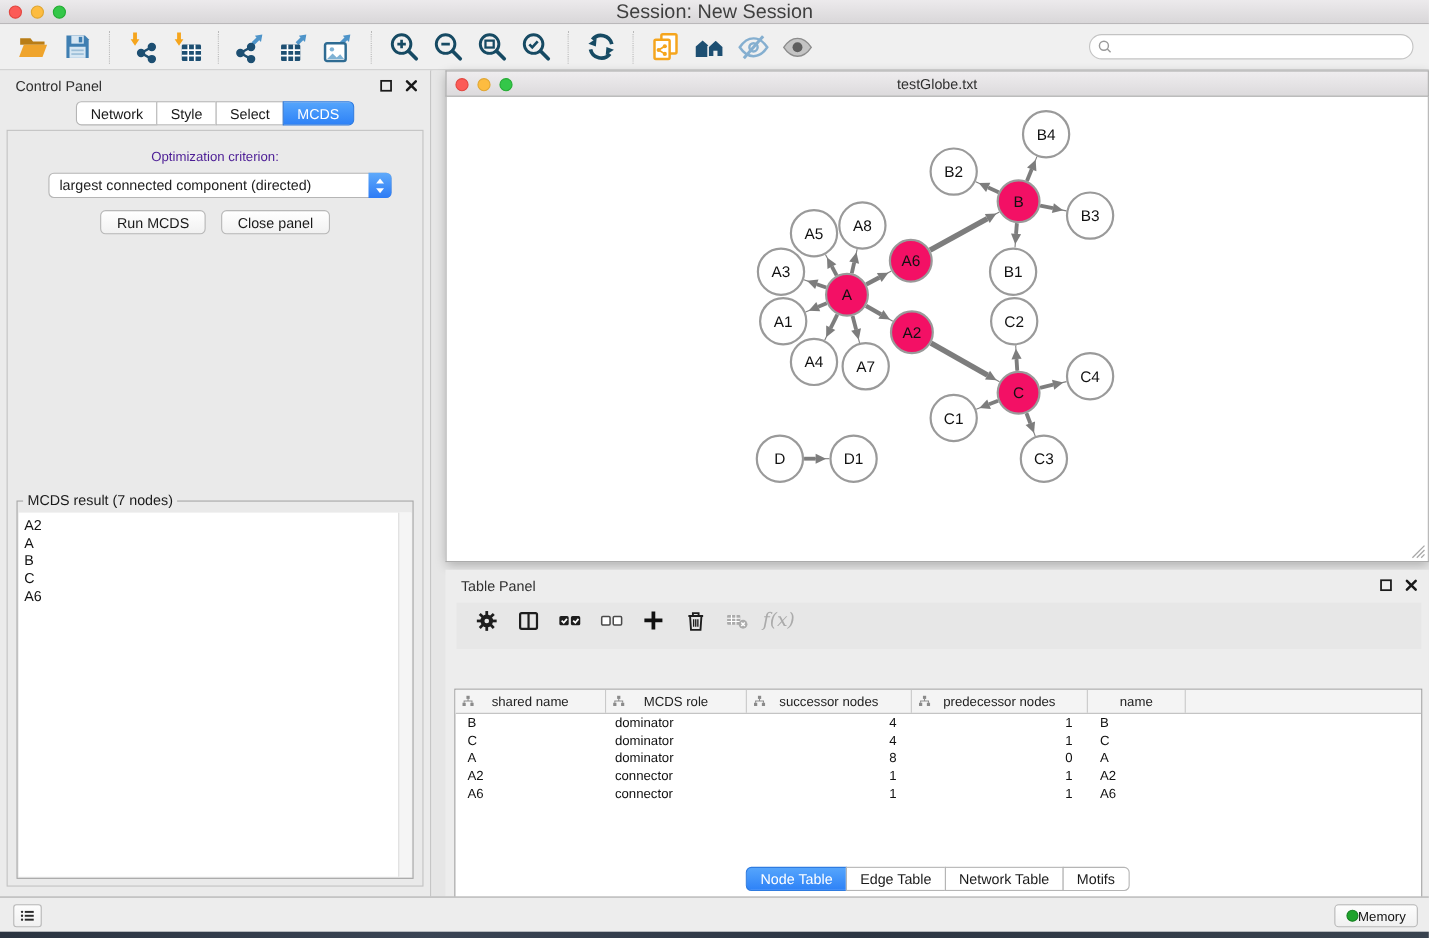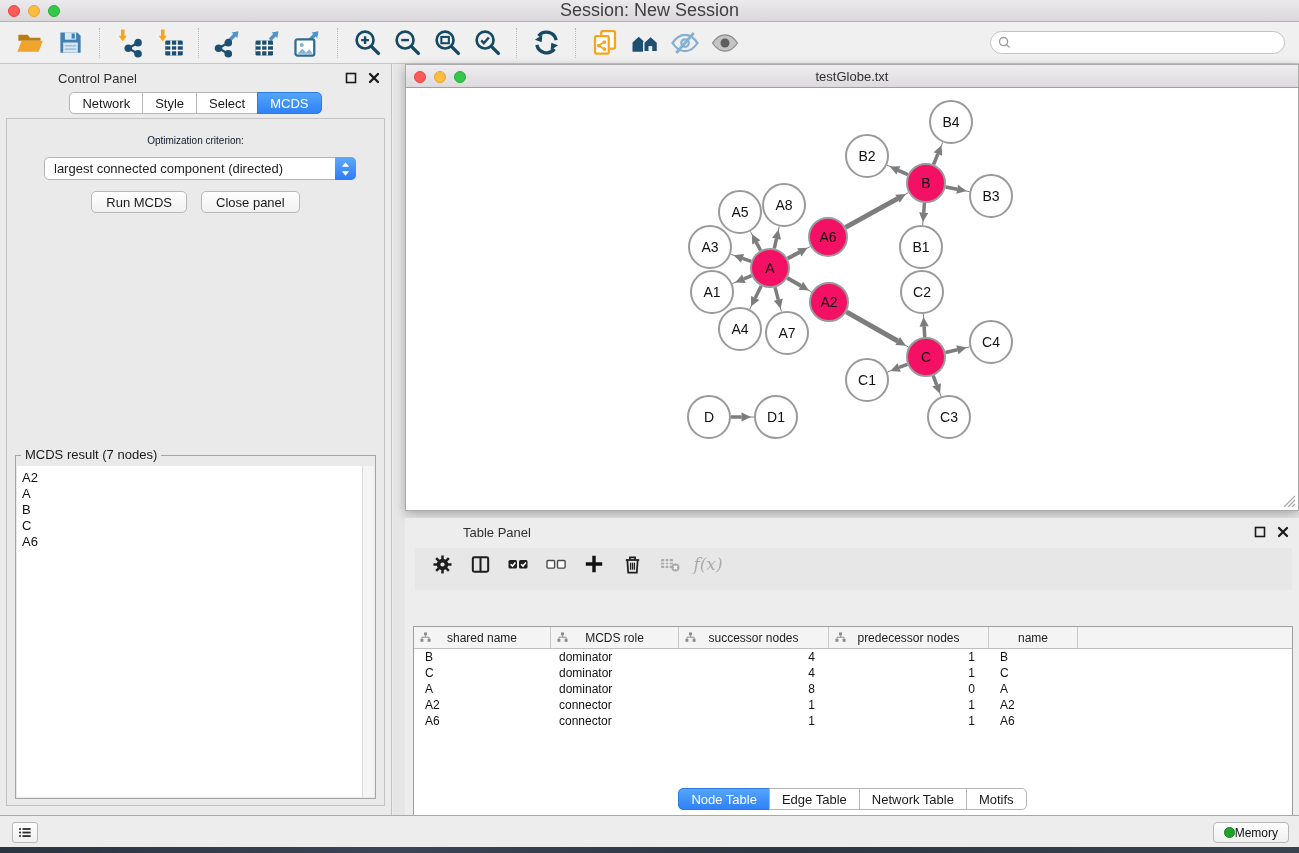--- a/index.html
+++ b/index.html
@@ -29,35 +29,35 @@
   .searchbox input { width:100%; height:100%; border:1px solid #C3C3C3; border-radius:12px;
                      background:#FFF; padding-left:26px; font-size:13px; outline:none; }
   .searchbox svg { position:absolute; left:8px; top:5px; }
 
   
   .control-panel { position:absolute; left:0; top:64px; width:392px; height:751px;
                    background:#EBEBEB; border-right:1px solid #C2C2C2; }
   .desktop { position:absolute; left:393px; top:64px; width:1007px; height:751px; background:#E6E6E6; }
 
   
-  .cp-header { position:relative; height:28px; display:flex; align-items:center;margin-left:44px; }
+  .cp-header { position:relative; height:28px; display:flex; align-items:center; }
   .panel-title { font-size:13px; color:#2F2F2F; padding-left:14px; }
   .panel-btns { position:absolute; right:10px; top:7px; display:flex; gap:9px; }
   .mini-btn { width:14px; height:14px; display:flex; align-items:center; justify-content:center; background:none; border:none; }
 
   .seg-tabs { display:flex; justify-content:center; }
   .seg { height:22px; padding:0 12px; background:#FFF; border:1px solid #B5B5B5; margin-left:-1px;
          font-size:13px; display:flex; align-items:center; color:#1A1A1A; }
   .seg:first-child { border-radius:5px 0 0 5px; margin-left:0; }
   .seg:last-child { border-radius:0 5px 5px 0; }
   .seg.active { background:linear-gradient(#55A5FC,#2E82F7); border-color:#2E7BE0; color:#FFF; }
 
   .cp-content { position:absolute; left:6px; right:6px; top:54px; bottom:9px;
                 border:1px solid #C2C2C2; background:#EAEAEA; }
-  .opt-label { text-align:center; margin-top:16px; font-size:10px; color:#0f172a; }
+  .opt-label { text-align:center; margin-top:16px; font-size:12px; color:#4c1d95; }
   .dropdown { position:absolute; left:37px; top:38px; width:312px; height:23px; background:#FFF;
               border:1px solid #B5B5B5; border-radius:5px; display:flex; align-items:center; }
   .dropdown .val { flex:1; font-size:13px; padding-left:9px; white-space:nowrap; overflow:hidden; }
   .stepper { width:21px; height:23px; margin-right:-1px; border-radius:0 5px 5px 0;
              background:linear-gradient(#5FAAFB,#2D7BF5); display:flex; flex-direction:column;
              align-items:center; justify-content:center; gap:2px; }
   .btn { background:linear-gradient(#FFFFFF,#F1F1F1); border:1px solid #B8B8B8; border-radius:5px;
          font-size:13px; color:#1A1A1A; height:22px; padding:0 14px;
          font-family:"Liberation Sans",sans-serif; }
   .cp-buttons { position:absolute; top:72px; left:0; width:100%; display:flex; justify-content:center; gap:14px; }

